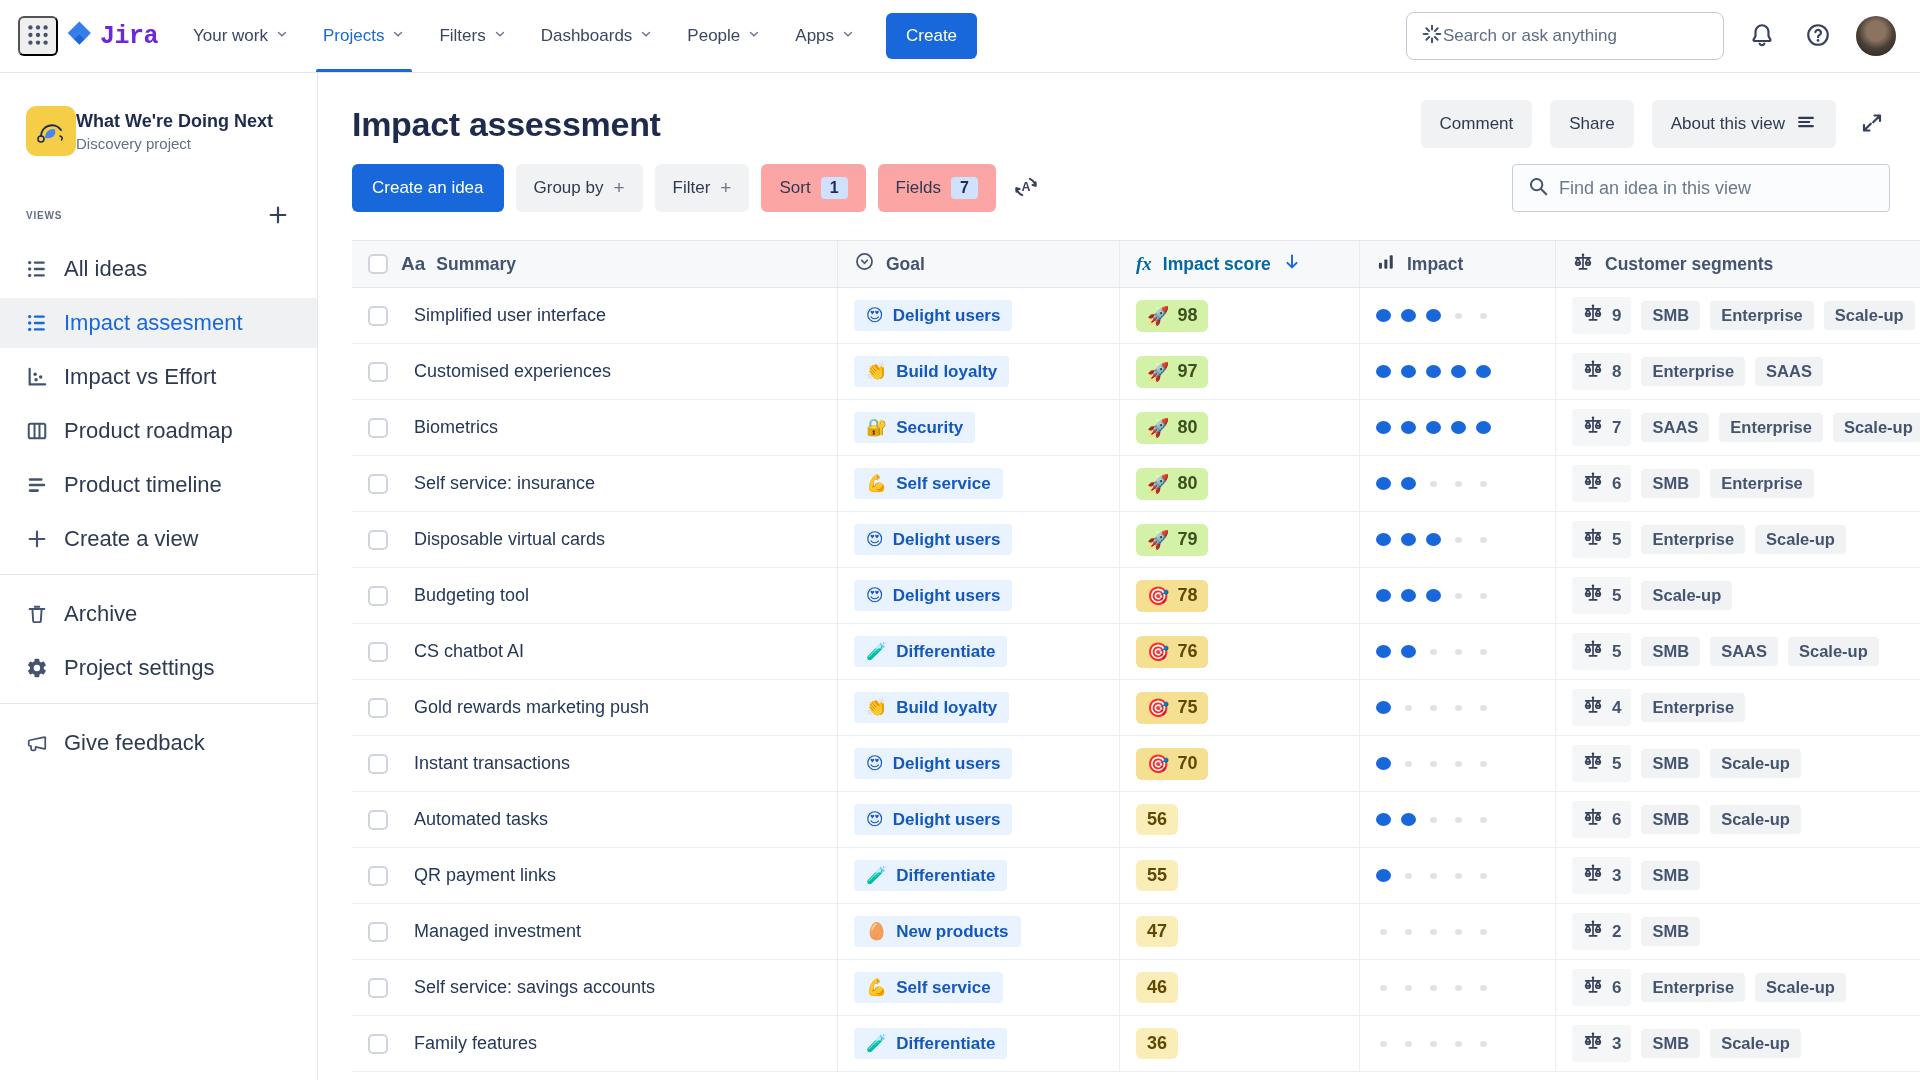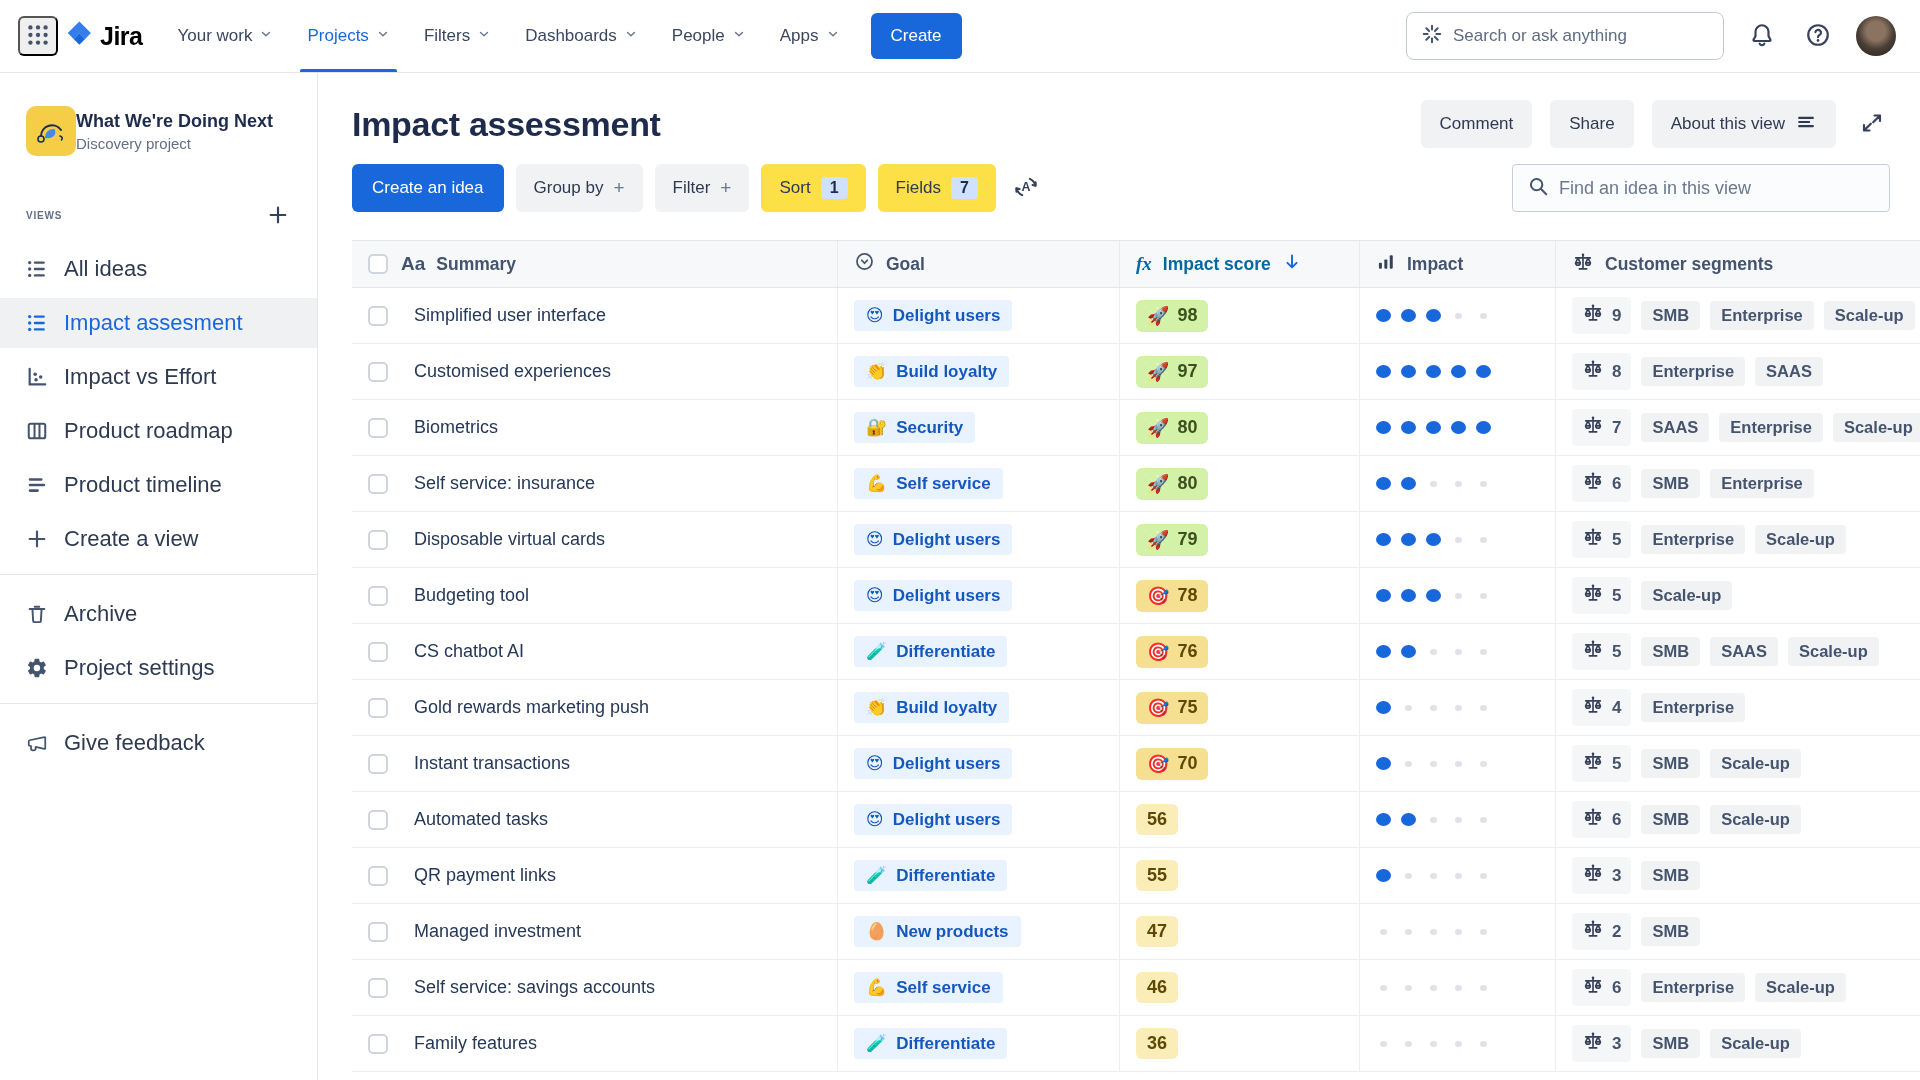--- a/index.html
+++ b/index.html
@@ -5,33 +5,33 @@
   * { margin:0; padding:0; box-sizing:border-box; }
   html,body { width:1920px; height:1080px; overflow:hidden; background:#fff;
               font-family:"Liberation Sans","DejaVu Sans",sans-serif; color:#253858; }
 
   
   .topnav { height:73px; border-bottom:1px solid #E4E6EA; display:flex; align-items:center;
             padding:0 24px 0 18px; }
   .appswitcher { width:40px; height:40px; border-radius:6px; display:flex; align-items:center;
                  justify-content:center; cursor:pointer; }
   .logo { display:flex; align-items:center; gap:6px; margin:0 18px 0 6px; cursor:pointer; }
-  .logo-text { font-size:25px; font-weight:700; color:#000000; letter-spacing:-.5px; }
+  .logo-text { font-size:25px; font-weight:700; color:#6d28d9; letter-spacing:-.5px;font-family:Liberation Mono, monospace; }
   .nav-items { display:flex; height:100%; }
   .nav-item { display:flex; align-items:center; gap:7px; padding:0 17px; font-size:17px;
               color:#3B4760; cursor:pointer; position:relative; font-weight:500; }
   .nav-item.active { color:#1868DB; }
   .nav-item.active::after { content:""; position:absolute; left:10px; right:10px; bottom:0;
               height:3px; background:#1868DB; border-radius:2px 2px 0 0; }
   .nav-item svg { opacity:.8; }
   .btn-create { background:#1868DB; color:#fff; border:none; border-radius:6px; height:46px;
               padding:0 20px; font-size:17px; font-weight:500; margin-left:14px; cursor:pointer;
               font-family:inherit; }
   .nav-right { margin-left:auto; display:flex; align-items:center; gap:20px; }
-  .global-search { display:flex; align-items:center; gap:10px; width:318px; height:48px;
+  .global-search { display:flex; align-items:center; gap:0; width:318px; height:48px;
               border:1.5px solid #C2C9D4; border-radius:8px; padding:17px 14px; color:#44546F; }
   .global-search input { border:none; outline:none; font-size:17px; width:100%;
               font-family:inherit; color:#253858; background:transparent; }
   .global-search input::placeholder { color:#5E6C84; }
   .icon-btn { background:none; border:none; cursor:pointer; display:flex; align-items:center;
               justify-content:center; width:36px; height:36px; color:#37415B; }
   .avatar { width:40px; height:40px; border-radius:50%; cursor:pointer; border:none;
               background:radial-gradient(circle at 50% 38%, #8a7360 0 30%, #4a3f35 55%, #23201c 100%); }
 
   
@@ -65,21 +65,21 @@
               display:flex; align-items:center; gap:10px; }
 
   
   .toolbar { display:flex; align-items:center; gap:12px; margin-top:16px; padding-right:30px; }
   .btn-primary { background:#1868DB; color:#fff; border:none; border-radius:6px; height:48px;
               padding:0 20px; font-size:17px; font-weight:500; cursor:pointer; font-family:inherit; }
   .tb-btn { background:#F1F2F4; border:none; border-radius:6px; height:48px; padding:0 18px;
               font-size:17px; font-weight:500; color:#2E3A52; cursor:pointer; font-family:inherit;
               display:flex; align-items:center; gap:10px; }
   .tb-btn .plus { color:#6B788E; font-size:19px; font-weight:400; }
-  .tb-btn.blue { background:#fde047; }
+  .tb-btn.blue { background:#fca5a5; }
   .count-badge { background:#CFE1FD; border-radius:4px; padding:2px 9px; font-size:16px;
               font-weight:600; color:#1E2B4D; }
   .find-box { margin-left:auto; display:flex; align-items:center; gap:10px; width:378px;
               height:48px; border:1.5px solid #C8CED9; border-radius:4px; padding:0 14px;
               color:#44546F; background:#FBFCFD; }
   .find-box input { border:none; outline:none; font-size:18px; width:100%; font-family:inherit;
               background:transparent; color:#253858; }
   .find-box input::placeholder { color:#6B788E; }
 
   

